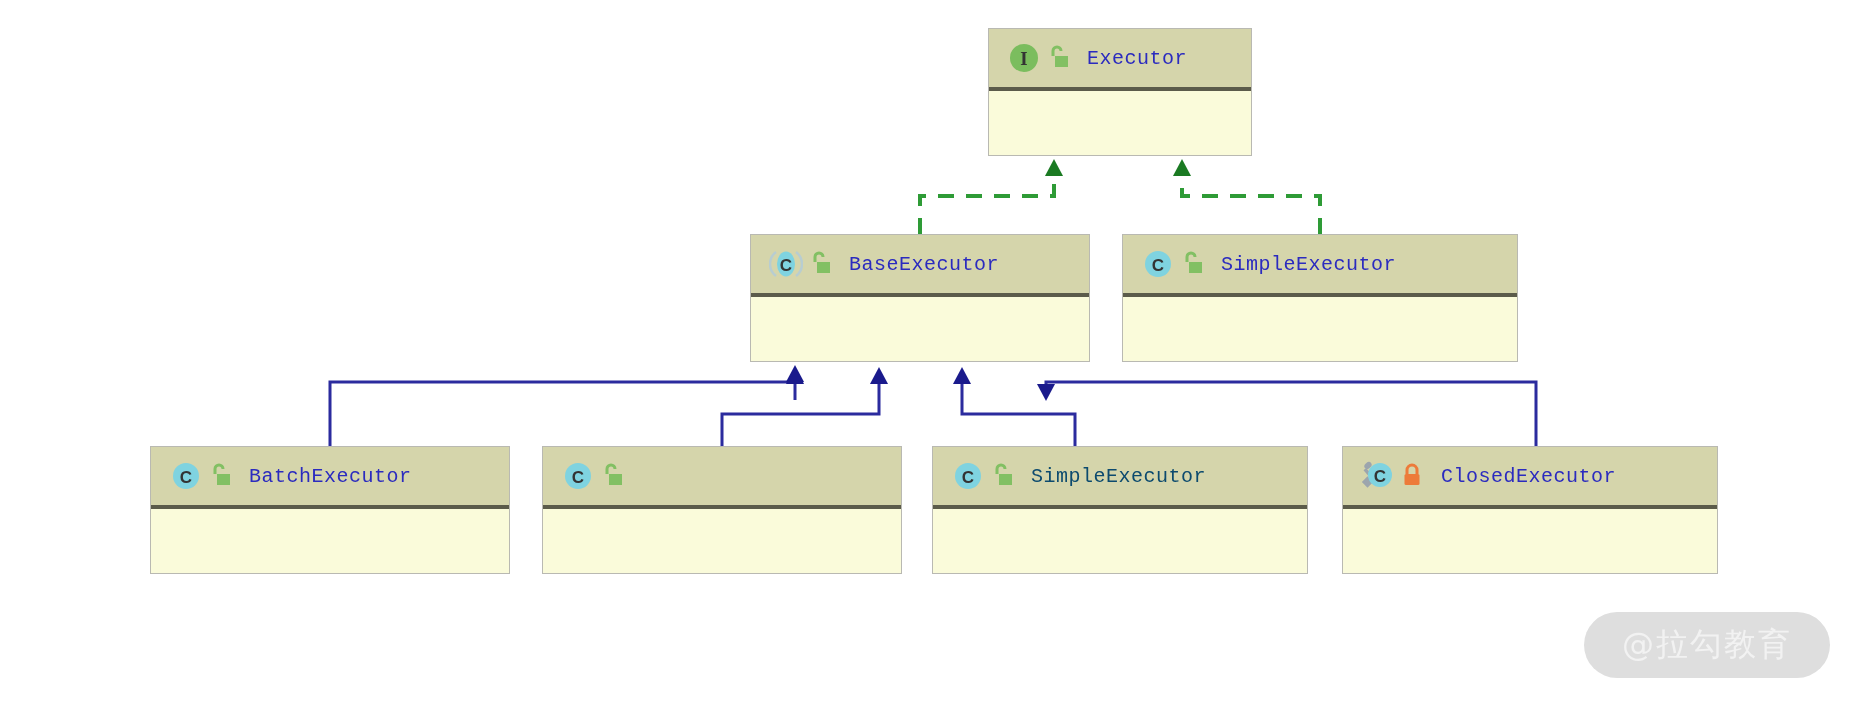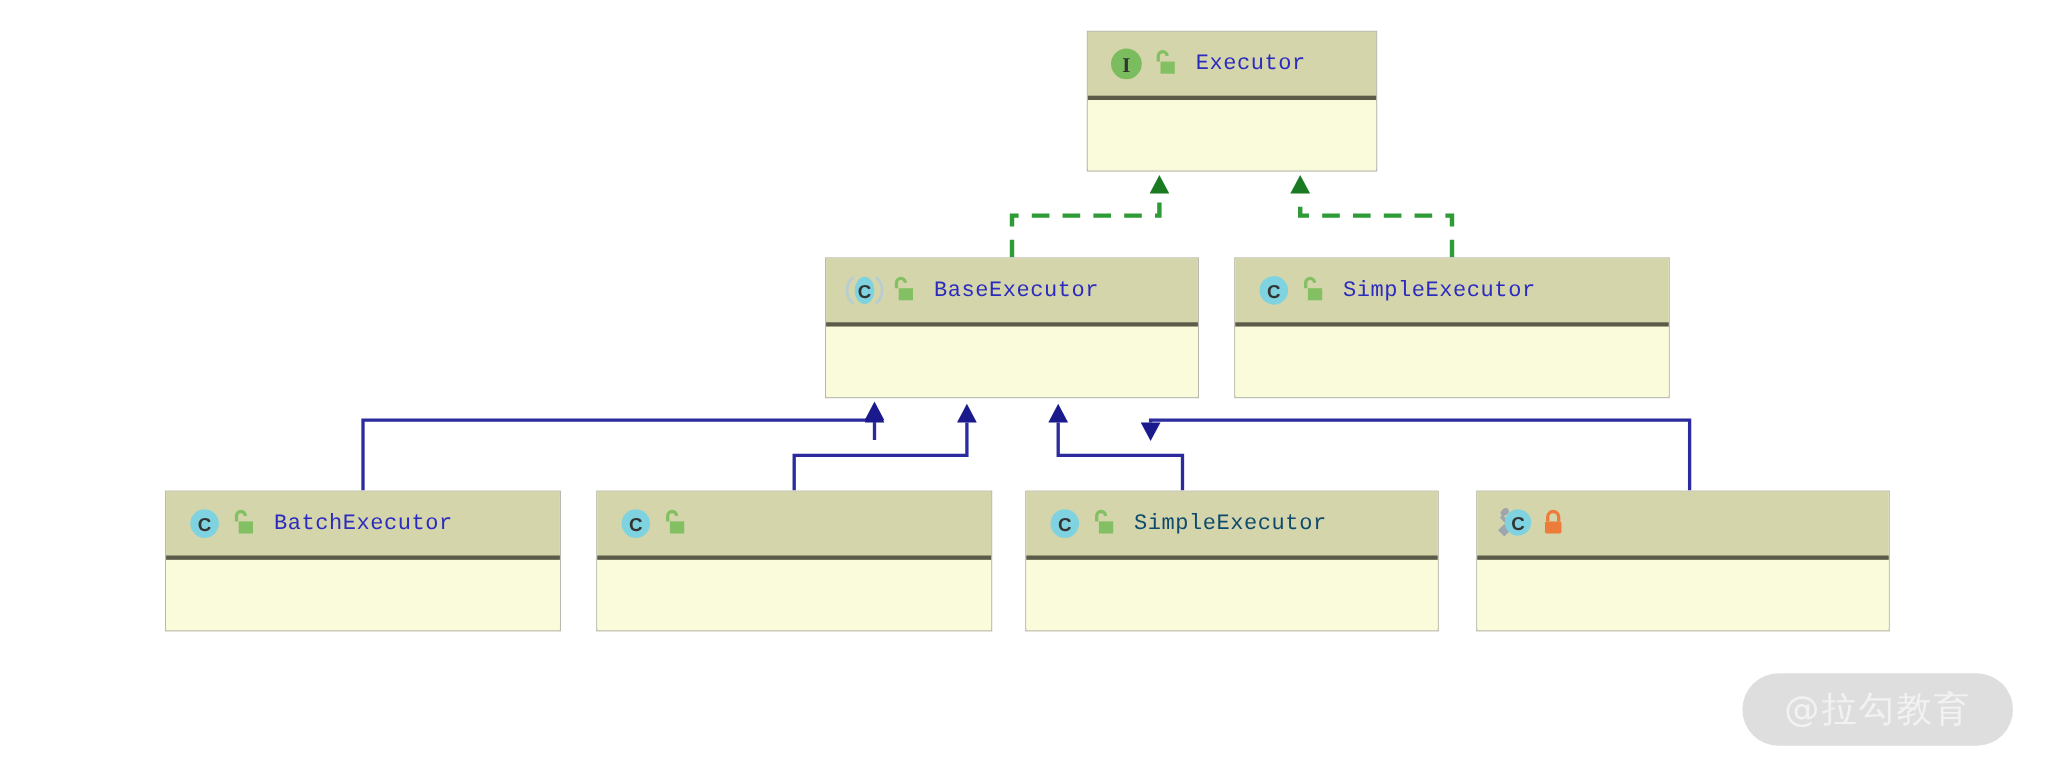--- a/index.html
+++ b/index.html
@@ -272,20 +272,21 @@
           <circle cx="19" cy="16" r="12" fill="#7fd3e0"></circle>
           <text x="19" y="23" text-anchor="middle" font-family="Liberation Sans, sans-serif" font-size="17" font-weight="bold" fill="#333333">C</text>
         </svg>
       </span>
       <span class="icon-wrap">
         <svg class="vis-icon" viewBox="0 0 22 26" xmlns="http://www.w3.org/2000/svg">
           <path d="M6 11 L6 7 A5 5 0 0 1 16 7 L16 11" fill="none" stroke="#ed7b3a" stroke-width="3"></path>
           <rect x="3.5" y="11" width="15" height="11" rx="1.5" fill="#ed7b3a"></rect>
         </svg>
       </span>
+      <span class="uml-title">ClosedExecutor</span>
     </div>
     <div class="uml-body" style="height:62px;"></div>
   </div>
 
   <div id="watermark">
     <span class="wm-text">@拉勾教育</span>
   </div>
 
 </div>
 

